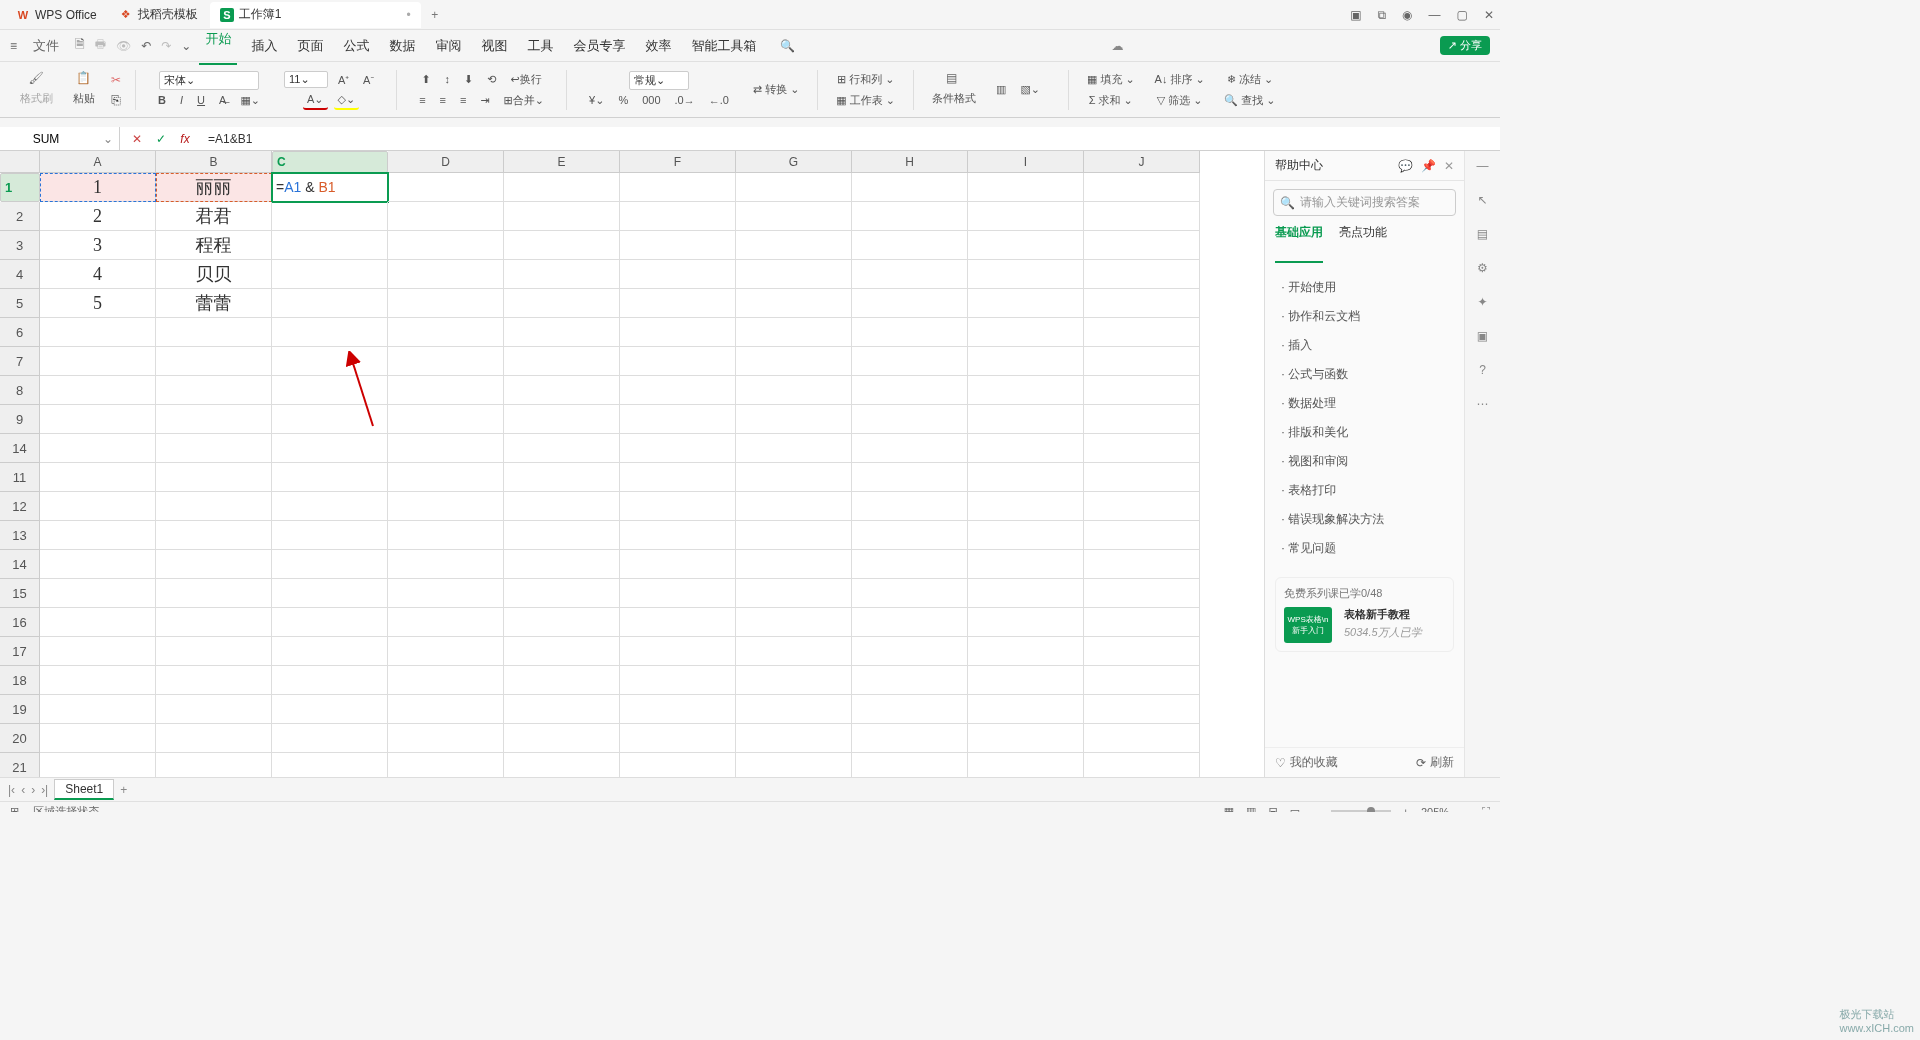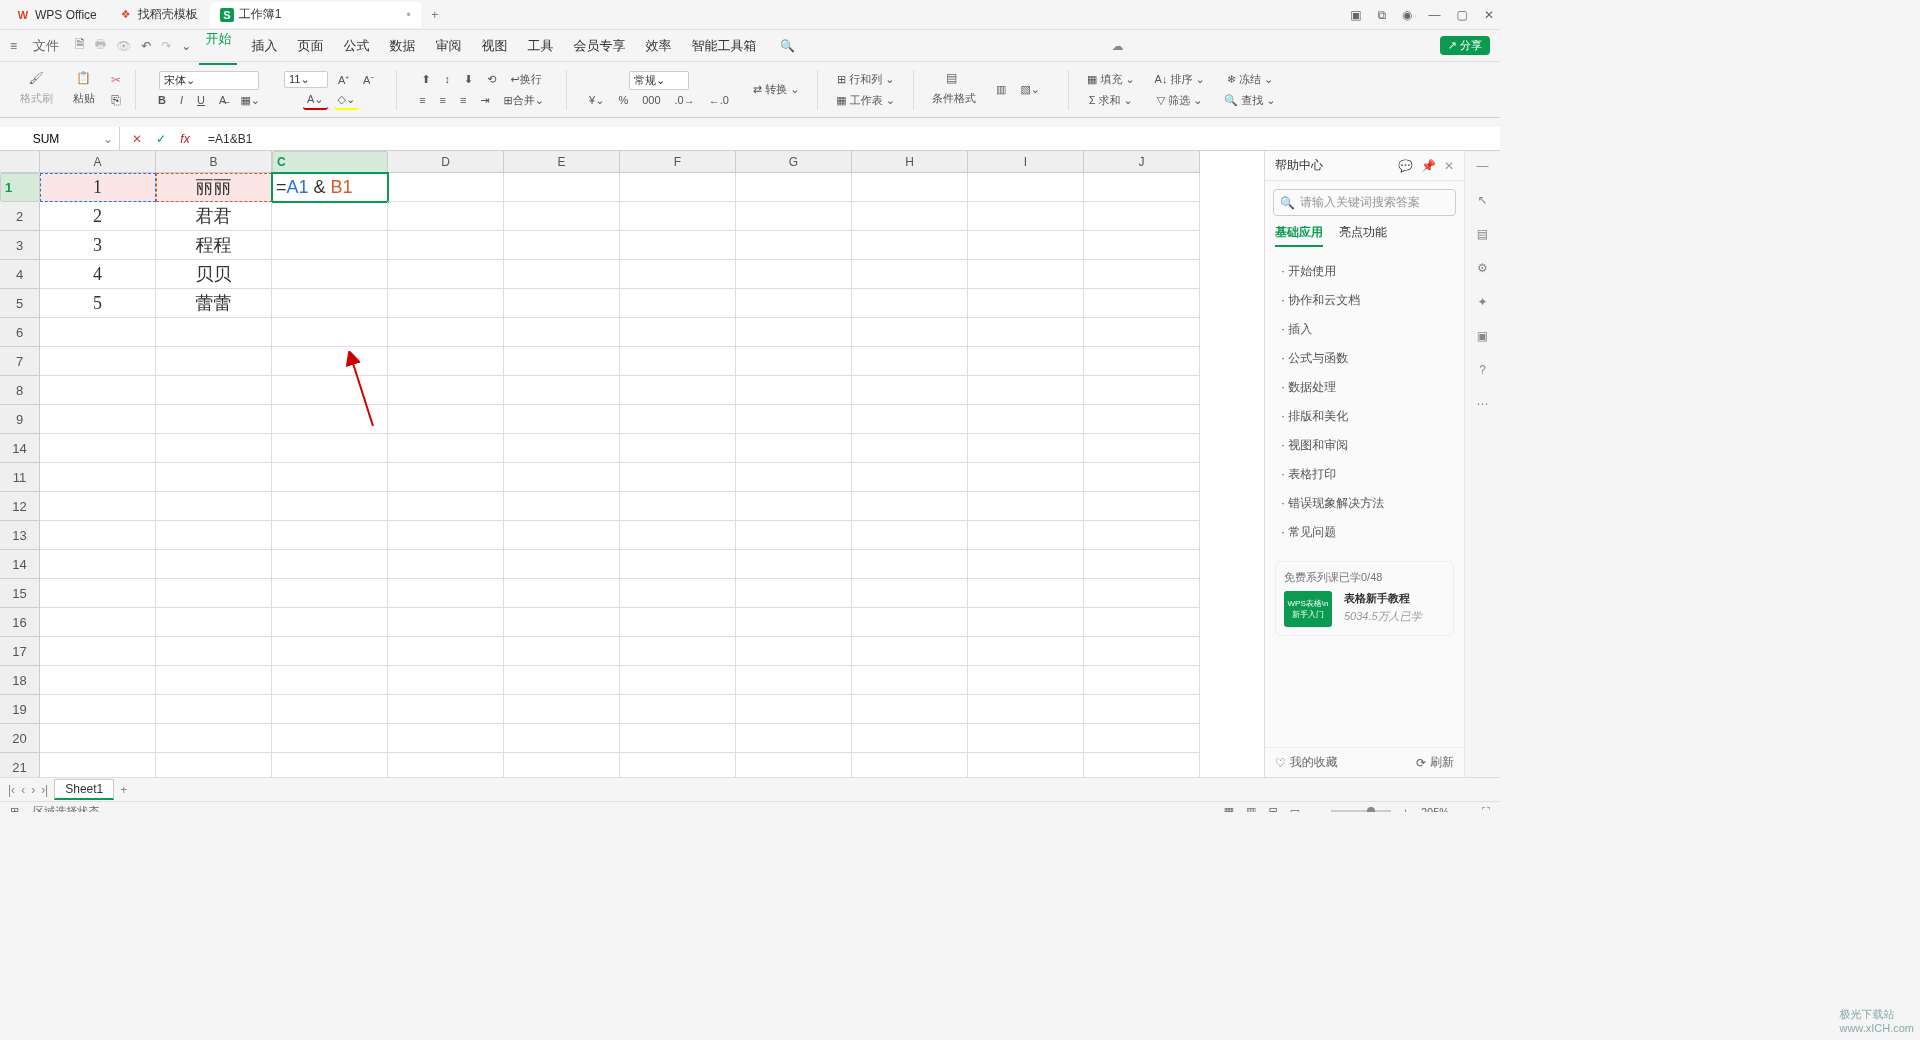--- a/index.html
+++ b/index.html
@@ -37,30 +37,30 @@
 .sheet { flex: 1; background: #fff; position: relative; overflow: hidden; }
 .grid { display: grid; grid-template-columns: 40px repeat(10, 116px); }
 .chdr { background: #efefef; border-right: 1px solid #ccc; border-bottom: 1px solid #ccc; text-align: center; font-size: 12px; color: #555; height: 22px; line-height: 22px; }
 .chdr.sel { background: #d6ead9; color: #0a9b51; font-weight: 600; }
 .corner { background: #efefef; border-right: 1px solid #ccc; border-bottom: 1px solid #ccc; }
 .rhdr { background: #efefef; border-right: 1px solid #ccc; border-bottom: 1px solid #ccc; text-align: center; font-size: 13px; color: #555; height: 29px; line-height: 29px; }
 .rhdr.sel { background: #d6ead9; color: #0a9b51; font-weight: 600; }
 .cell { border-right: 1px solid #ddd; border-bottom: 1px solid #ddd; height: 29px; line-height: 29px; text-align: center; font-size: 18px; font-family: "SimSun", serif; }
 .cell.selsrc1 { background: #fbe5e5; outline: 1.5px dashed #2a73d8; outline-offset: -1px; }
 .cell.selsrc2 { background: #fbe5e5; outline: 1.5px dashed #d85c2a; outline-offset: -1px; }
-.cell.editing { outline: 2px solid #0a9b51; outline-offset: -1px; font-family: "Microsoft YaHei"; font-size: 18px; text-align: left; padding-left: 4px; }
+.cell.editing { outline: 2px solid #0a9b51; outline-offset: -1px; font-family: "Microsoft YaHei"; font-size: 14px; text-align: left; padding-left: 4px; }
 .editing .ref1 { color: #2a73d8; }
 .editing .ref2 { color: #d85c2a; }
 .arrow { position: absolute; left: 345px; top: 200px; pointer-events: none; }
 .helppane { width: 200px; background: #fafafa; border-left: 1px solid #ddd; display: flex; flex-direction: column; }
 .rightbar { width: 36px; background: #f5f5f5; border-left: 1px solid #e5e5e5; display: flex; flex-direction: column; align-items: center; padding-top: 8px; gap: 20px; color: #888; }
 .helphdr { display: flex; align-items: center; justify-content: space-between; padding: 6px 10px; border-bottom: 1px solid #e5e5e5; }
 .helpsearch { margin: 8px; border: 1px solid #ccc; border-radius: 4px; padding: 4px 6px; display: flex; align-items: center; gap: 5px; color: #999; }
 .helptabs { display: flex; gap: 16px; padding: 0 10px 6px; font-size: 12px; }
-.helptab.active { color: #0a9b51; border-bottom: 2px solid #0a9b51; padding-bottom: 4px; font-weight: 600; }
+.helptab.active { color: #0a9b51; border-bottom: 2px solid #0a9b51; padding-bottom: 20px; font-weight: 600; }
 .helplist { padding: 4px 0; }
 .helpitem { padding: 6px 16px; font-size: 12px; color: #555; cursor: pointer; }
 .helpitem::before { content: "· "; }
 .lessonbox { margin: 10px; border: 1px solid #eee; border-radius: 6px; padding: 8px; }
 .lessonhdr { display: flex; justify-content: flex-start; font-size: 11px; color: #777; margin-bottom: 6px; }
 .lessonbody { display: flex; gap: 12px; }
 .lessonthumb { width: 48px; height: 36px; background: #0a9b51; border-radius: 3px; font-size: 8px; color: #fff; display: flex; align-items: center; justify-content: center; text-align: center; }
 .lessontxt { font-size: 11px; }
 .favrow { display: flex; align-items: center; gap: 4px; padding: 6px 10px; color: #666; border-top: 1px solid #eee; margin-top: auto; }
 .sheettabs { height: 24px; background: #f5f5f5; border-top: 1px solid #ddd; display: flex; align-items: center; padding: 0 8px; gap: 6px; }

